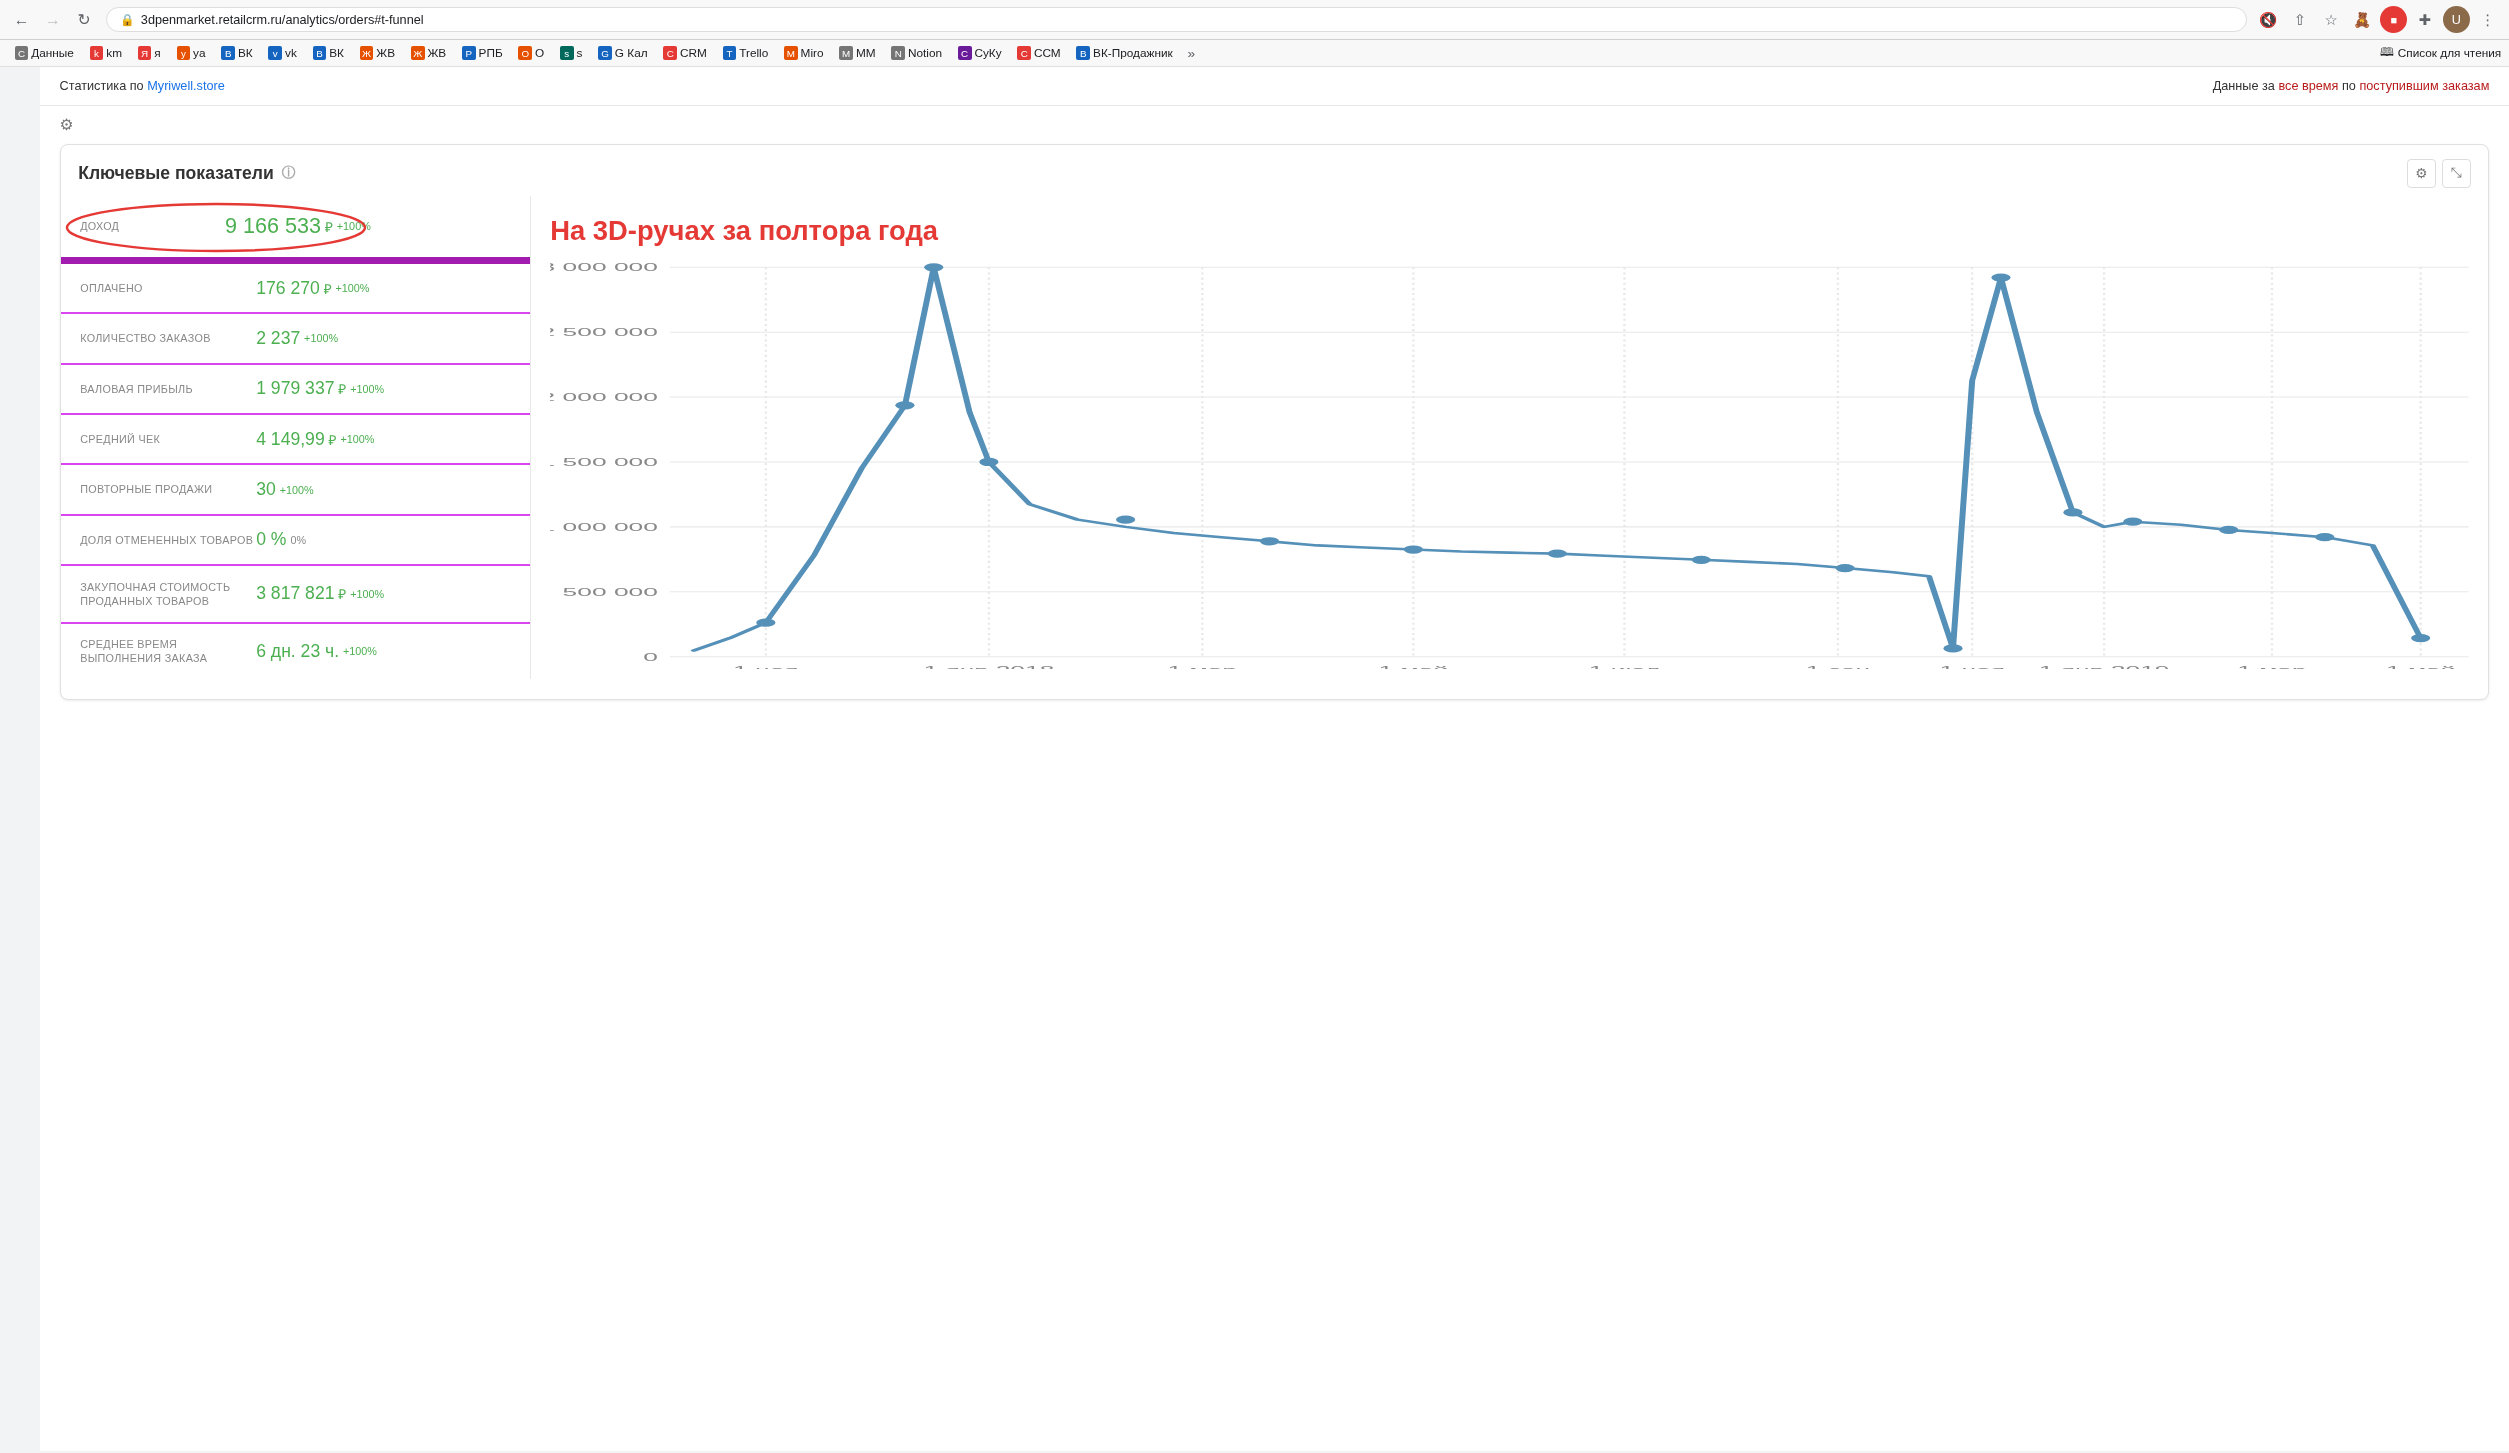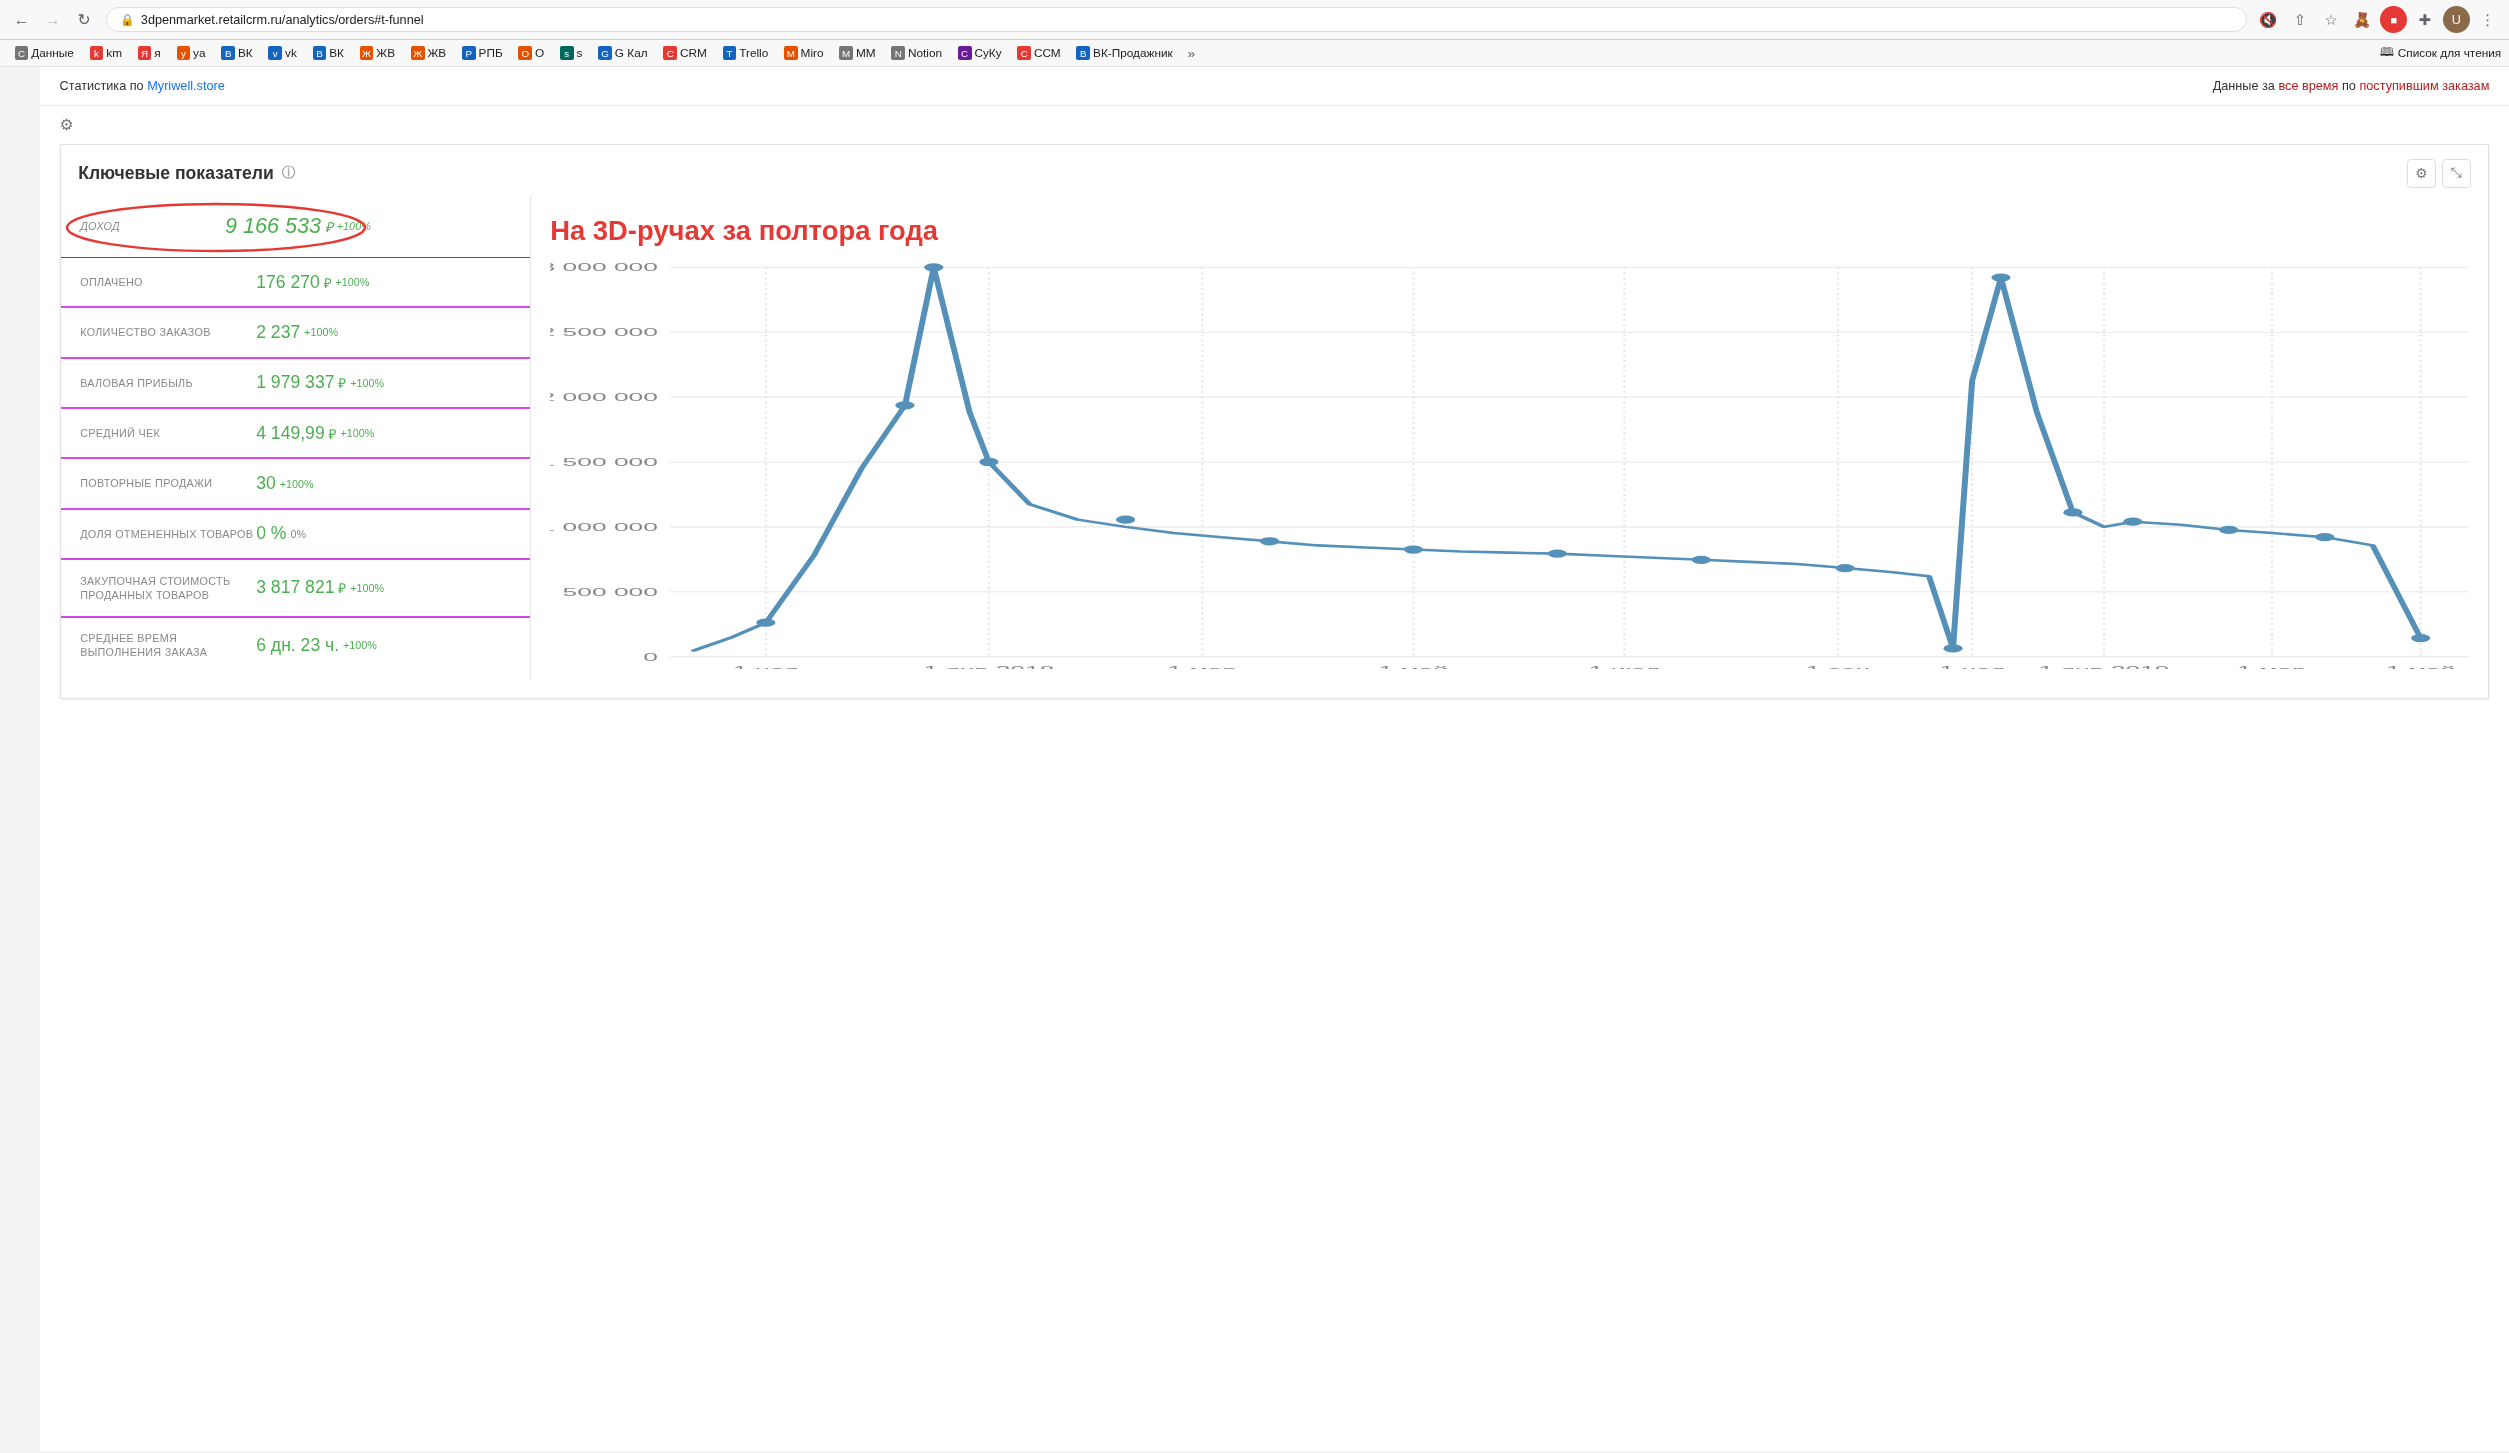--- a/index.html
+++ b/index.html
@@ -37,35 +37,35 @@
     .page-header-left { font-size: 12.7px; color: #333; }
     .page-header-left a { color: #1a73e8; text-decoration: none; }
     .page-header-right { font-size: 12.7px; color: #333; }
     .page-header-right a { color: #b91c1c; text-decoration: none; }
 
     
     .settings-row { padding: 9.8px 19.6px; }
     .settings-icon { color: #777; font-size: 15.7px; cursor: pointer; }
 
     
-    .widget { background: #fff; border: 1px solid #e0e0e0; border-radius: 1px; margin: 0 19.6px 19.6px; box-shadow: 0 1px 2.9px rgba(0,0,0,0.08); }
+    .widget { background: #fff; border: 1px solid #e0e0e0; border-radius: 8px; margin: 0 19.6px 19.6px; box-shadow: 0 1px 2.9px rgba(0,0,0,0.08); }
     .widget-header { display: flex; align-items: center; justify-content: space-between; padding: 13.7px 17.6px 7.8px; }
     .widget-title { font-size: 17.6px; font-weight: 600; color: #333; display: flex; align-items: center; gap: 7.8px; }
     .widget-title-info { color: #aaa; font-size: 13.7px; cursor: pointer; }
     .widget-controls { display: flex; gap: 5.9px; }
     .widget-ctrl-btn { width: 29px; height: 29px; border-radius: 3.9px; border: 1px solid #ddd; background: #fff; cursor: pointer; display: flex; align-items: center; justify-content: center; color: #777; font-size: 13.7px; }
 
     
     .widget-body { display: flex; padding: 0 0 19.6px; }
 
     
     .metrics-panel { width: 470px; min-width: 372px; border-right: 1px solid #e8e8e8; }
 
     
-    .main-metric { padding: 15.7px 19.6px 15.7px; border-bottom: 1px solid #a21caf; position: relative; font-style: italic; }
+    .main-metric { padding: 15.7px 19.6px 15.7px; border-bottom: 7px solid #a21caf; position: relative; }
     .metric-row { display: flex; align-items: center; padding: 13.7px 19.6px; border-bottom: 2px solid #d946ef; }
     .metric-row:last-child { border-bottom: none; }
     .metric-label { font-size: 10.8px; color: #888; text-transform: uppercase; letter-spacing: 0.3px; width: 176px; min-width: 137px; line-height: 1.3; }
     .metric-value { font-size: 17.6px; color: #4caf50; font-weight: 500; display: flex; align-items: center; gap: 3.9px; }
     .metric-value.main { font-size: 21.6px; color: #4caf50; }
     .metric-badge { font-size: 10.8px; color: #4caf50; font-weight: 400; }
     .currency { font-size: 13.7px; }
 
     
     .chart-area { flex: 1; padding: 9.8px 19.6px 9.8px; position: relative; min-width: 0; }

